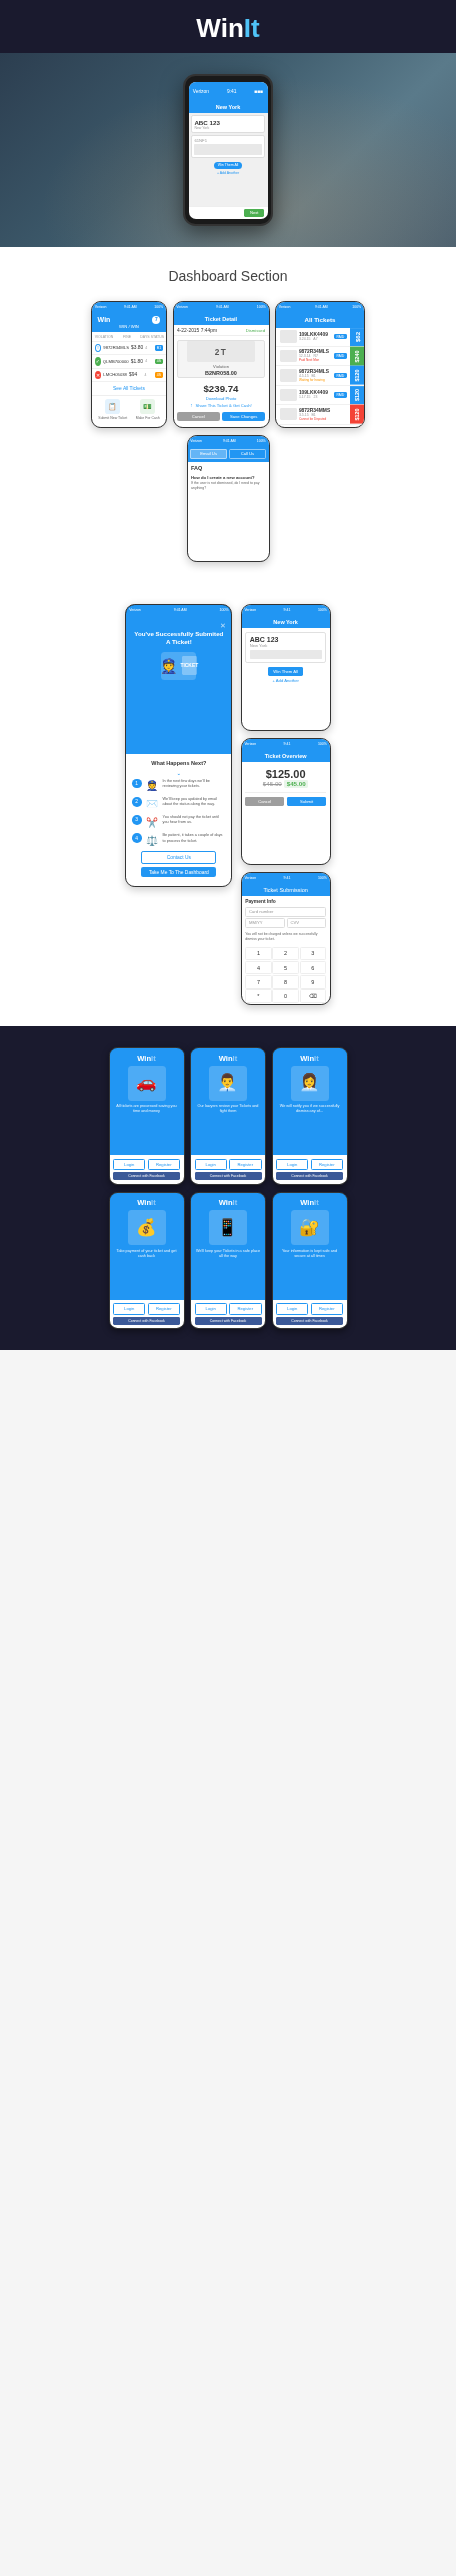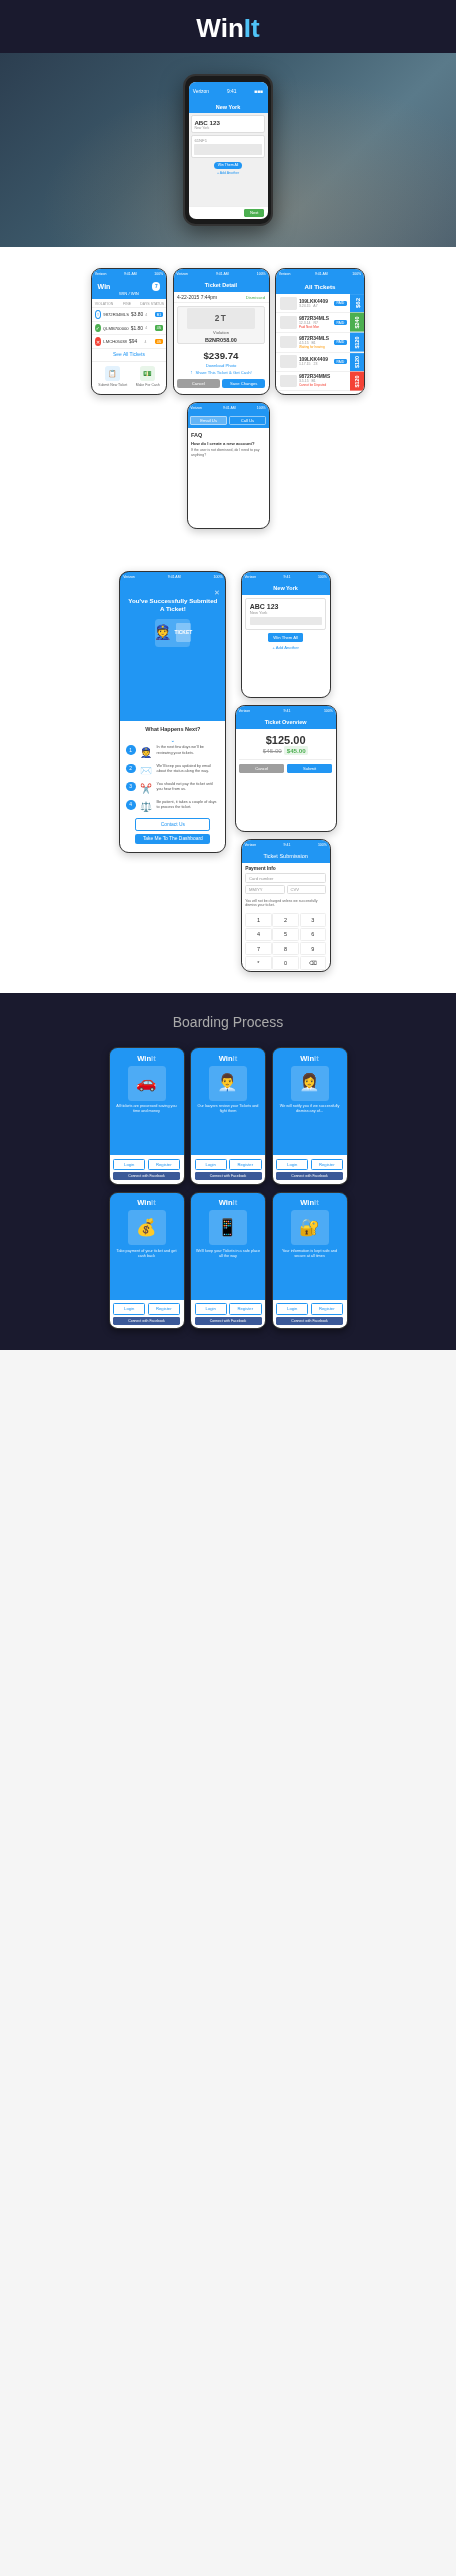--- a/index.html
+++ b/index.html
@@ -607,20 +607,21 @@
         <div style="font-size:3.5px; color:#2196f3; text-align:center;">+ Add Another</div>
       </div>
       <div style="display:flex; justify-content:flex-end; padding:2.1px 3.5px; border-top:0.7px solid #eee;">
         <div style="background:#4caf50; color:white; font-size:4.2px; padding:1.4px 5.5px; border-radius:1.4px;">Next</div>
       </div>
     </div>
   </div>
 </div>
 
 <div class="section-container">
+  <div class="section-title">Dashboard Section</div>
 
   <div class="dashboard-grid">
 
     <div class="phone-mockup">
       <div class="phone-screen">
         <div class="phone-statusbar">
           <span>Verizon</span>
           <span>9:41 AM</span>
           <span>100%</span>
         </div>
@@ -896,21 +897,21 @@
               <div style="height:8.3px; background:#e8e8e8; margin-top:2.1px; border-radius:0.7px;"></div>
             </div>
             <div style="display:flex; gap:3.5px; justify-content:center;">
               <div style="background:#2196f3; color:white; font-size:4.2px; padding:2.1px 5.5px; border-radius:1.4px;">Win Them All</div>
             </div>
             <div style="text-align:center; font-size:4.2px; color:#2196f3; margin-top:2.1px;">+ Add Another</div>
           </div>
         </div>
       </div>
 
-      <div class="phone-mockup price-phone" style="width:102px;">
+      <div class="phone-mockup price-phone" style="width:90px;">
         <div class="phone-screen">
           <div class="phone-statusbar">
             <span>Verizon</span>
             <span>9:41</span>
             <span>100%</span>
           </div>
           <div style="background:#2196f3; padding:3.5px; color:white; font-size:5.5px; text-align:center; font-weight:bold;">Ticket Overview</div>
           <div style="padding:5.5px 3.5px;">
             <div class="price-amount">$125.00</div>
             <div class="price-reduction">
@@ -958,21 +959,20 @@
             <div class="numpad-key">⌫</div>
           </div>
         </div>
       </div>
 
     </div>
   </div>
 </div>
 
 <div class="boarding-section">
-  <div class="section-title">Boarding Process</div>
 
   <div class="boarding-phones-grid">
 
     <div class="boarding-phone">
       <div class="boarding-screen">
         <div style="font-size:7.6px; font-weight:bold; color:white; margin-bottom:2.8px;">Win<span style="color:#90caf9;">It</span></div>
         <div style="width:38px; height:35px; background:rgba(255,255,255,0.2); border-radius:3.5px; display:flex; align-items:center; justify-content:center; font-size:16.6px; margin-bottom:3.5px;">🚗</div>
         <div style="font-size:3.8px; color:rgba(255,255,255,0.9); text-align:center; line-height:1.4;">All tickets are processed saving you time and money</div>
       </div>
       <div style="background:white; padding:3.5px; display:flex; gap:2.1px; flex-direction:column;">

